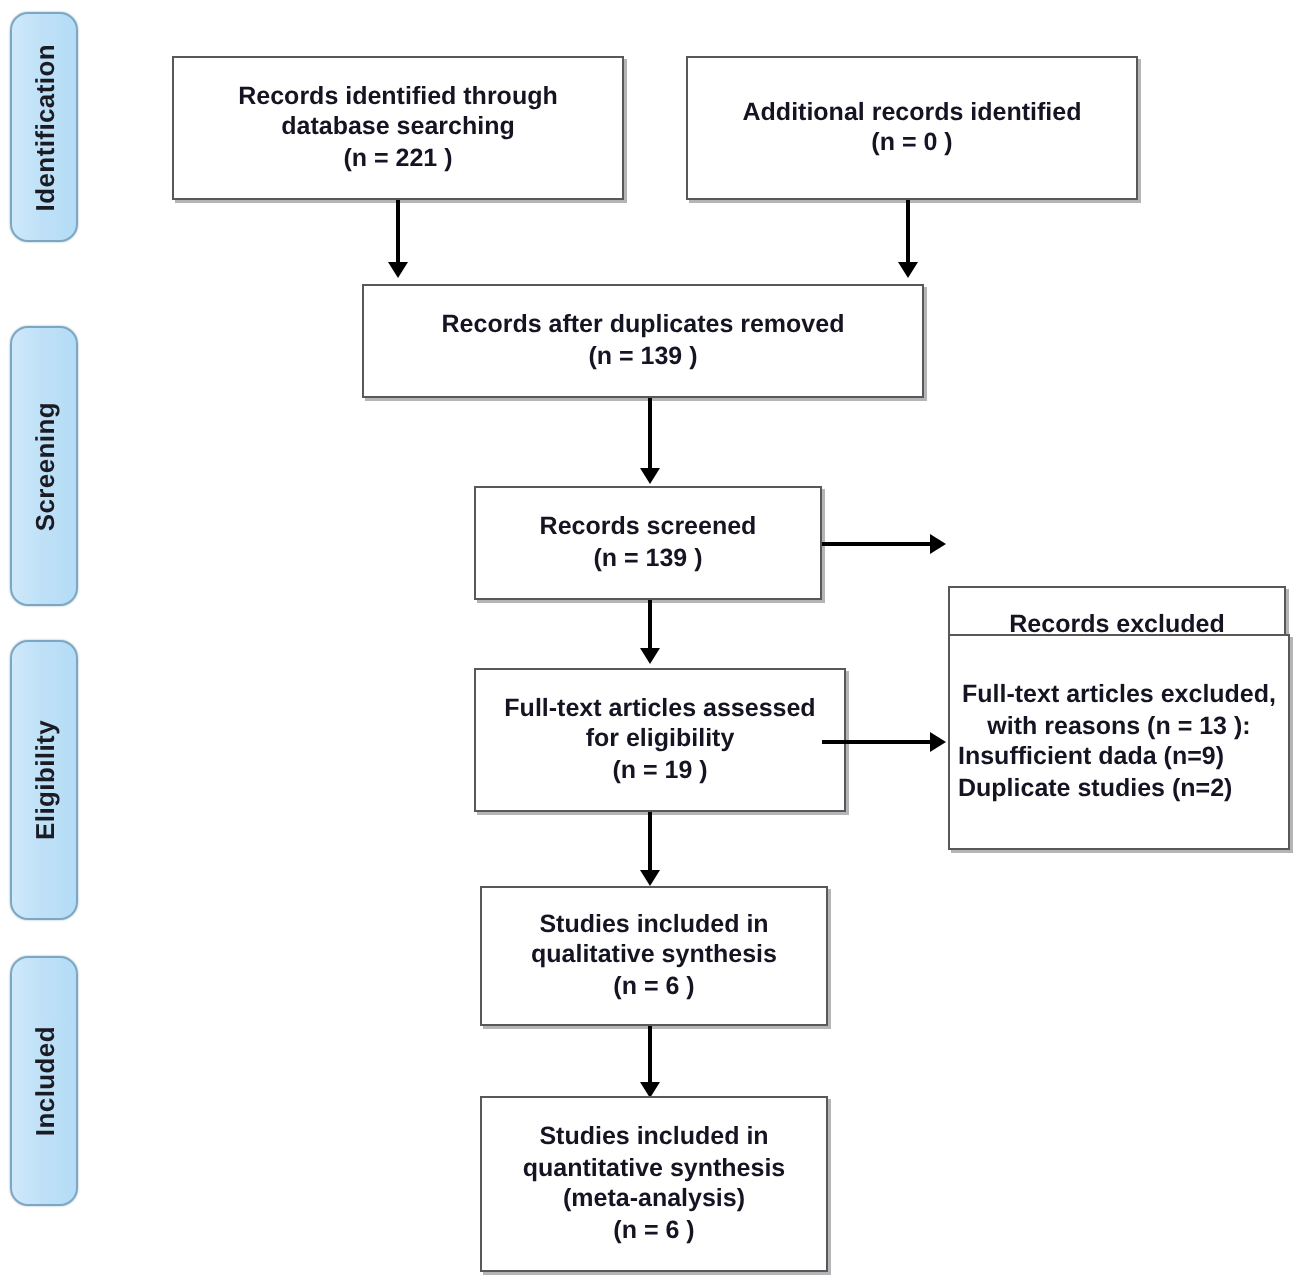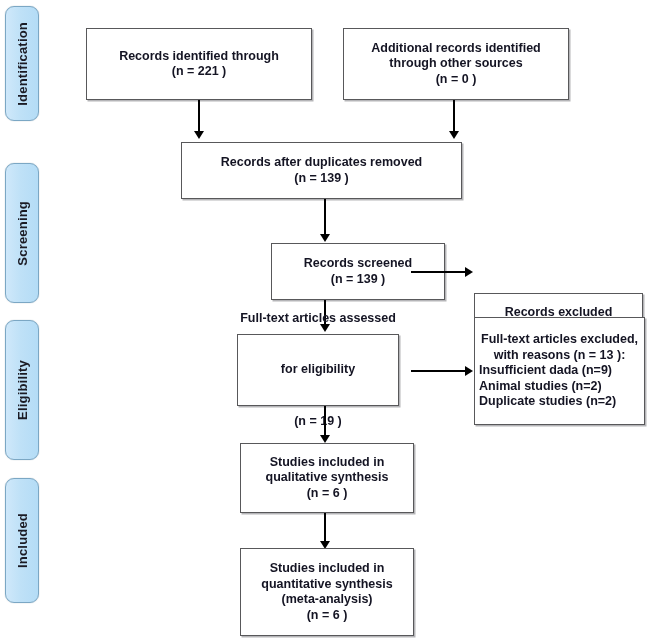--- a/index.html
+++ b/index.html
@@ -106,70 +106,69 @@
   <div class="stage-pill" style="left:5px; top:320px; width:34px; height:140px;">
     <span class="stage-label">Eligibility</span>
   </div>
 
   <div class="stage-pill" style="left:5px; top:478px; width:34px; height:125px;">
     <span class="stage-label">Included</span>
   </div>
 
   <div class="flow-box" style="left:86px; top:28px; width:226px; height:72px;">
     <div class="line">Records identified through</div>
+    <div class="line">database searching</div>
     <div class="line">(n = 221  )</div>
   </div>
 
   <div class="flow-box" style="left:343px; top:28px; width:226px; height:72px;">
     <div class="line">Additional records identified</div>
-    <div class="line">through other sources</div>
     <div class="line">(n = 0  )</div>
   </div>
 
   <div class="conn conn-v" style="left:198px; top:100px; height:33px;"></div>
   <div class="arrow-down" style="left:194px; top:131px;"></div>
 
   <div class="conn conn-v" style="left:453px; top:100px; height:33px;"></div>
   <div class="arrow-down" style="left:449px; top:131px;"></div>
 
   <div class="flow-box" style="left:181px; top:142px; width:281px; height:57px;">
     <div class="line">Records after duplicates removed</div>
     <div class="line">(n = 139  )</div>
   </div>
 
   <div class="conn conn-v" style="left:324px; top:199px; height:37px;"></div>
   <div class="arrow-down" style="left:320px; top:234px;"></div>
 
-  <div class="flow-box" style="left:237px; top:243px; width:174px; height:57px;margin-left:34px;">
+  <div class="flow-box" style="left:237px; top:243px; width:174px; height:57px;">
     <div class="line">Records screened</div>
     <div class="line">(n = 139  )</div>
   </div>
 
   <div class="flow-box" style="left:474px; top:245px; width:169px; height:55px;margin-top:48px;">
     <div class="line">Records excluded</div>
     <div class="line">(n = 120  )</div>
   </div>
 
   <div class="conn conn-h" style="left:411px; top:271px; width:56px;"></div>
   <div class="arrow-right" style="left:465px; top:267px;"></div>
 
   <div class="conn conn-v" style="left:324px; top:300px; height:26px;"></div>
   <div class="arrow-down" style="left:320px; top:324px;"></div>
 
-  <div class="flow-box" style="left:237px; top:334px; width:162px; height:72px;gap:36px;">
+  <div class="flow-box" style="left:237px; top:334px; width:186px; height:72px;">
     <div class="line">Full-text articles assessed</div>
     <div class="line">for eligibility</div>
     <div class="line">(n =  19 )</div>
   </div>
 
   <div class="flow-box align-left" style="left:474px; top:317px; width:171px; height:108px;align-items:flex-end;">
     <div class="line center-ish">Full-text articles excluded,</div>
     <div class="line center-ish">with reasons (n = 13 ):</div>
     <div class="line">Insufficient dada (n=9)</div>
-    <div class="line">Animal studies (n=2)</div>
     <div class="line">Duplicate studies (n=2)</div>
   </div>
 
   <div class="conn conn-h" style="left:411px; top:370px; width:56px;"></div>
   <div class="arrow-right" style="left:465px; top:366px;"></div>
 
   <div class="conn conn-v" style="left:324px; top:406px; height:31px;"></div>
   <div class="arrow-down" style="left:320px; top:435px;"></div>
 
   <div class="flow-box" style="left:240px; top:443px; width:174px; height:70px;">

